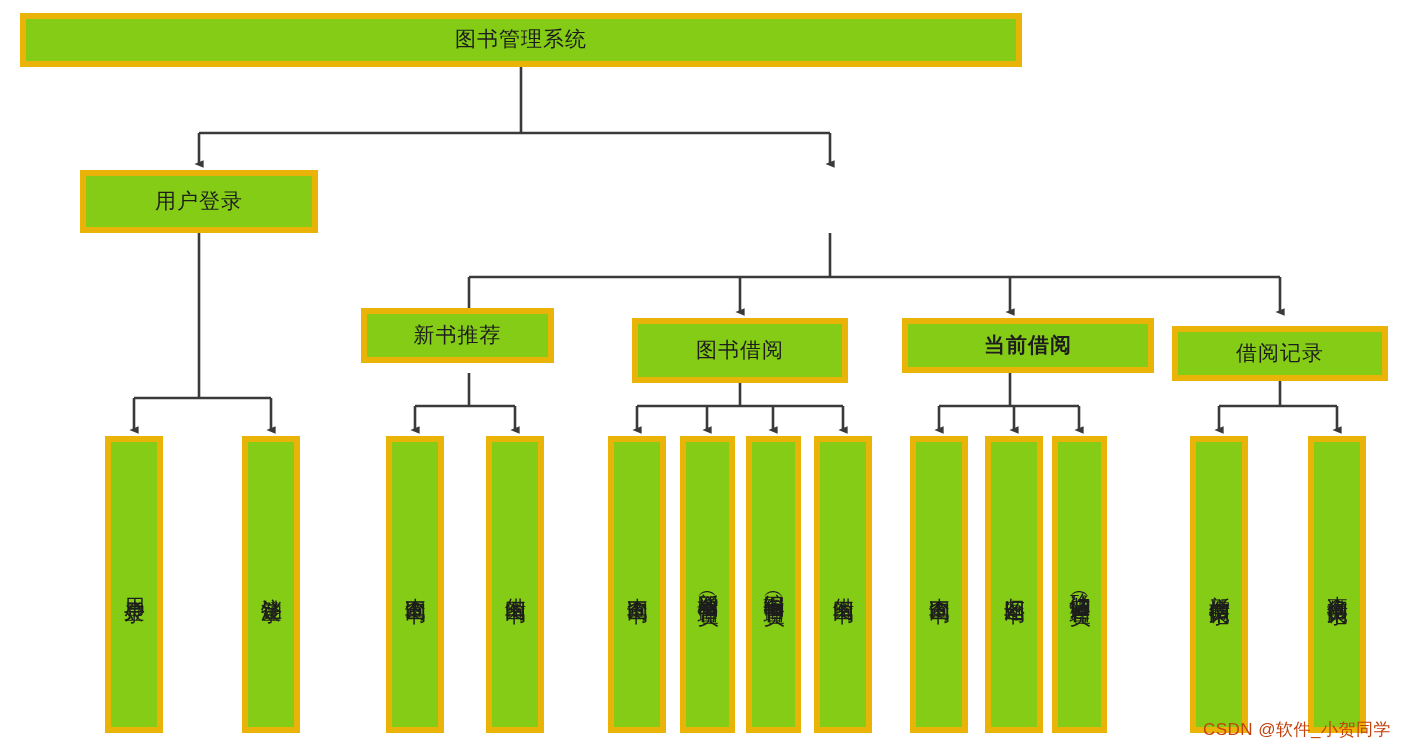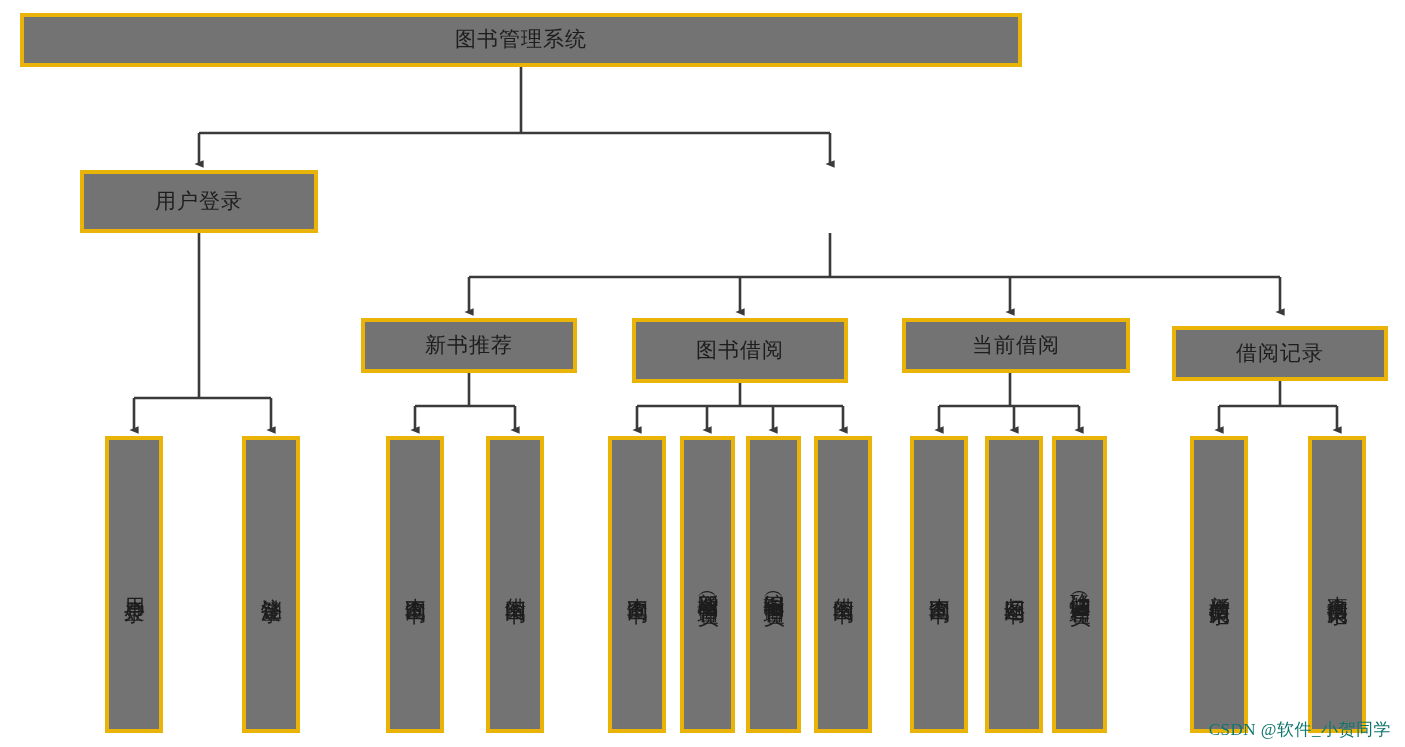--- a/index.html
+++ b/index.html
@@ -18,22 +18,22 @@
   svg#wires{
     position:absolute;
     left:0; top:0;
     width:1405px;
     height:747px;
     pointer-events:none;
   }
   .node{
     position:absolute;
     box-sizing:border-box;
-    background:#737373;
-    border:4px solid #eab308;
+    background:#84cc16;
+    border:6px solid #eab308;
     display:flex;
     align-items:center;
     justify-content:center;
     color:#1d1d1d;
     text-align:right;
   }
   .node.horiz{
     font-size:21px;
     letter-spacing:1px;
     line-height:1.2;
@@ -50,24 +50,24 @@
     writing-mode:vertical-rl;
     text-orientation:upright;
     white-space:nowrap;
     display:block;
   }
   #watermark{
     position:absolute;
     right:14px;
     bottom:6px;
     font-size:17px;
-    color:#0f766e;
+    color:#c2410c;
     letter-spacing:0.5px;
     white-space:nowrap;
-    font-family:Liberation Serif, serif;
+    font-family:Liberation Sans, sans-serif;
   }
 </style>
 </head>
 <body>
 
 <div id="canvas">
 
   <svg id="wires" viewBox="0 0 1405 747" xmlns="http://www.w3.org/2000/svg">
     <defs>
       <marker id="arrow" markerWidth="10" markerHeight="10" refX="4.2" refY="5" orient="auto" markerUnits="userSpaceOnUse">
@@ -121,27 +121,27 @@
   </svg>
 
   <div class="node horiz" style="left: 20px; top: 13px; width: 1002px; height: 54px;">
     <span>图书管理系统</span>
   </div>
 
   <div class="node horiz" style="left: 80px; top: 170px; width: 238px; height: 63px;">
     <span>用户登录</span>
   </div>
 
-  <div class="node horiz" style="left: 361px; top: 318px; width: 216px; height: 55px;">
+  <div class="node horiz" style="left: 361px; top: 308px; width: 193px; height: 55px;">
     <span>新书推荐</span>
   </div>
   <div class="node horiz" style="left: 632px; top: 318px; width: 216px; height: 65px;">
     <span>图书借阅</span>
   </div>
-  <div class="node horiz" style="left: 902px; top: 318px; width: 228px; height: 55px;">
+  <div class="node horiz" style="left: 902px; top: 318px; width: 252px; height: 55px; font-weight: bold;">
     <span>当前借阅</span>
   </div>
   <div class="node horiz" style="left: 1172px; top: 326px; width: 216px; height: 55px;">
     <span>借阅记录</span>
   </div>
 
   <div class="node vert" style="left: 105px; top: 436px; width: 58px; height: 297px;">
     <span class="vtxt">用户登录</span>
   </div>
   <div class="node vert" style="left: 242px; top: 436px; width: 58px; height: 297px;">

